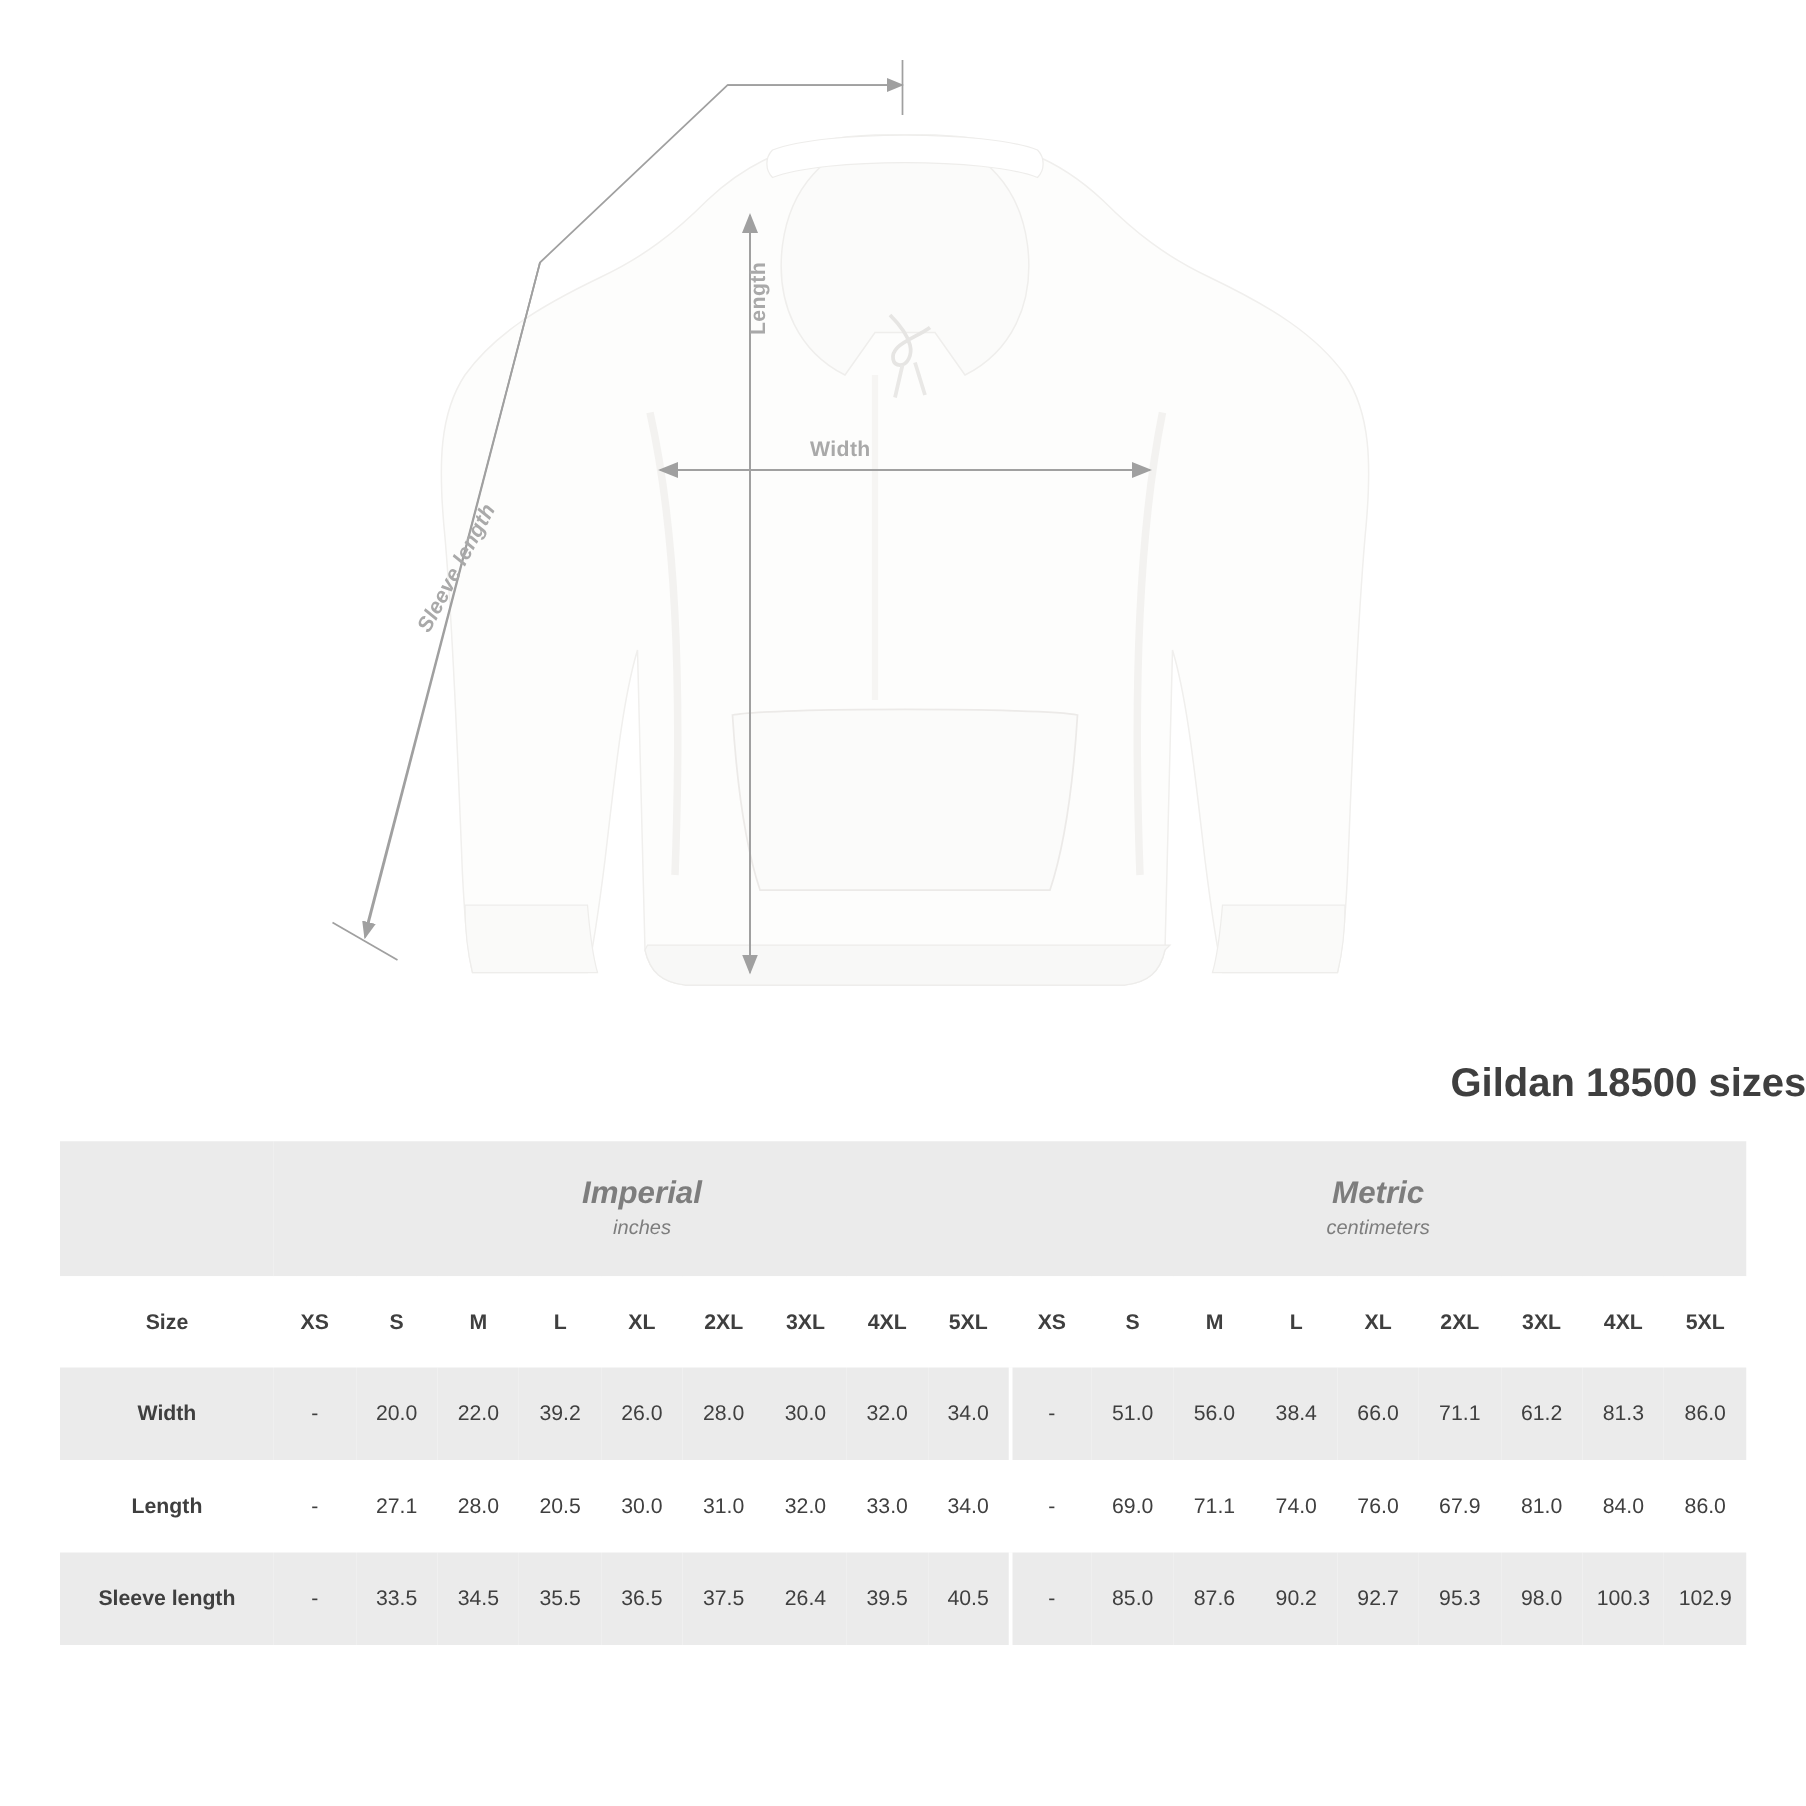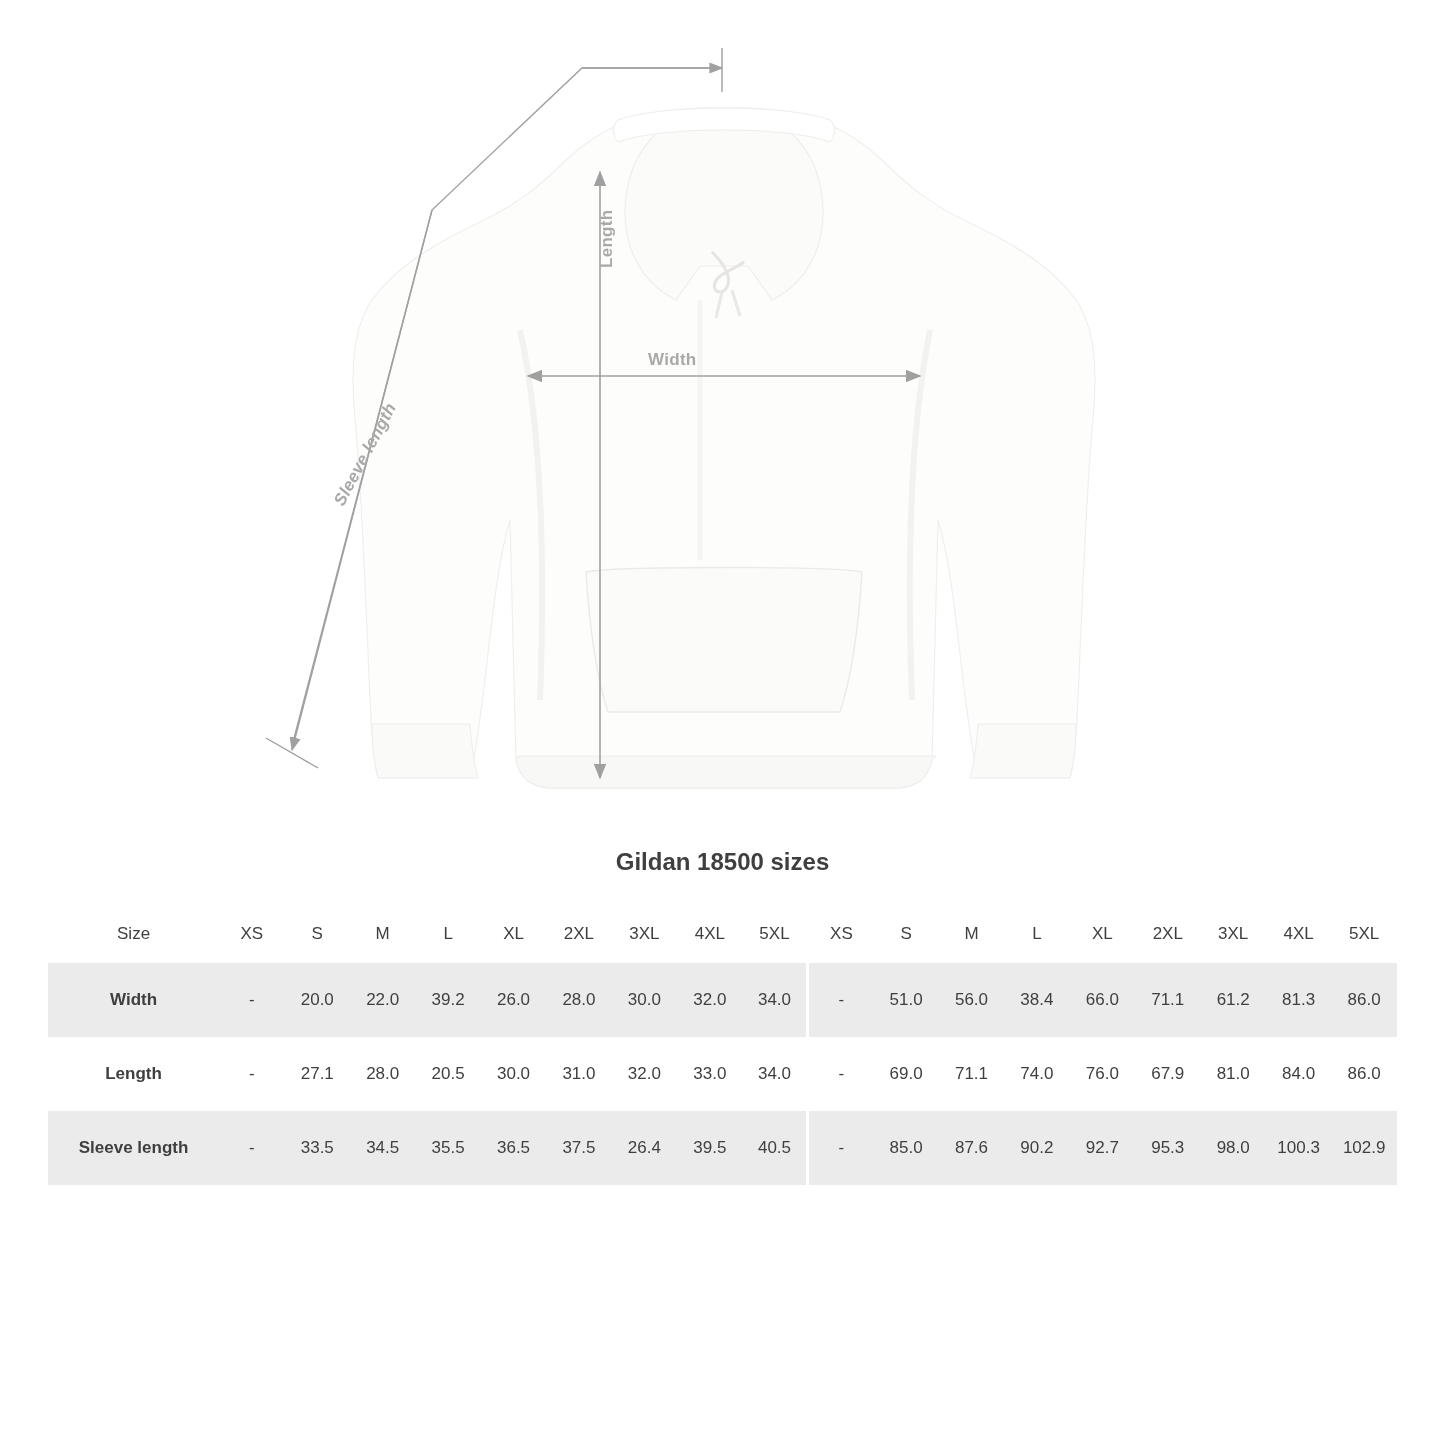--- a/index.html
+++ b/index.html
@@ -57,24 +57,25 @@
     white-space: nowrap;
     font-style: italic;
   }
 
   
   .title-block {
     text-align: center;
     margin-top: 18px;
   }
   .chart-title {
-    font-size: 24px;
+    font-size: 32px;
     font-weight: bold;
     color: #3f3f3f;
     margin: 0 0 18px 0;
+    text-align: right;
   }
   .chart-note {
     font-size: 17px;
     font-style: italic;
     color: #6a6a6a;
     margin: 0;
   }
 
   
   .table-wrap {
@@ -104,22 +105,22 @@
     color: #7d7d7d;
     line-height: 1.25;
   }
   .sys-head .sys-unit {
     font-size: 16px;
     font-style: italic;
     color: #7d7d7d;
     line-height: 1.6;
   }
   tr.head-row td {
-    height: 59px;
-    font-weight: normal;
+    height: 73px;
+    font-weight: bold;
     background: #ffffff;
   }
   tr.head-row td.label-cell {
     background: #ffffff;
   }
   tr.data-row td {
     height: 74px;
   }
   tr.shade td {
     background: #ebebeb;
@@ -240,20 +241,31 @@
           <col class="val-col">
           <col class="val-col">
           <col class="val-col">
           <col class="val-col">
         <col class="val-col">
           <col class="val-col">
           <col class="val-col">
           <col class="val-col">
       </colgroup>
       <tbody>
+        <tr>
+          <td class="sys-head"></td>
+          <td class="sys-head" colspan="9">
+            <div class="sys-name">Imperial</div>
+            <div class="sys-unit">inches</div>
+          </td>
+          <td class="sys-head" colspan="9">
+            <div class="sys-name">Metric</div>
+            <div class="sys-unit">centimeters</div>
+          </td>
+        </tr>
 
         <tr class="head-row">
           <td class="label-cell">Size</td>
           <td>XS</td>
           <td>S</td>
           <td>M</td>
           <td>L</td>
           <td>XL</td>
           <td>2XL</td>
           <td>3XL</td>

